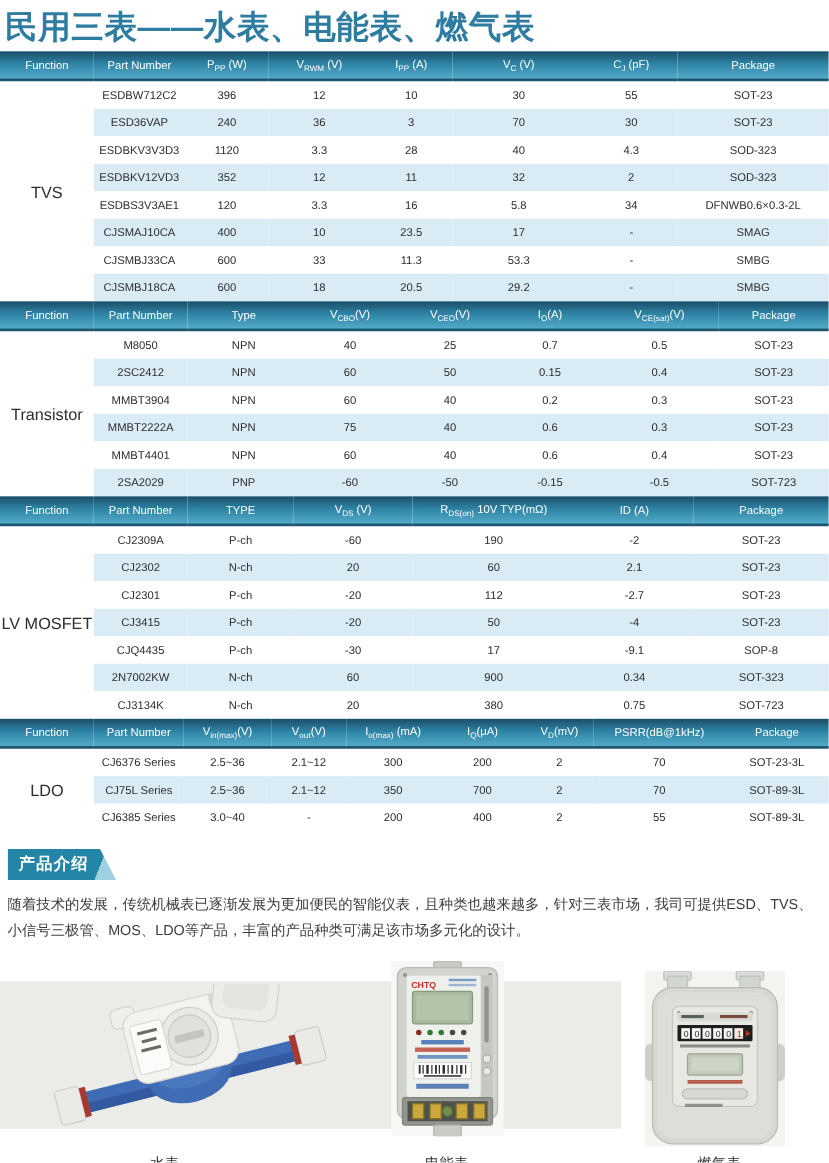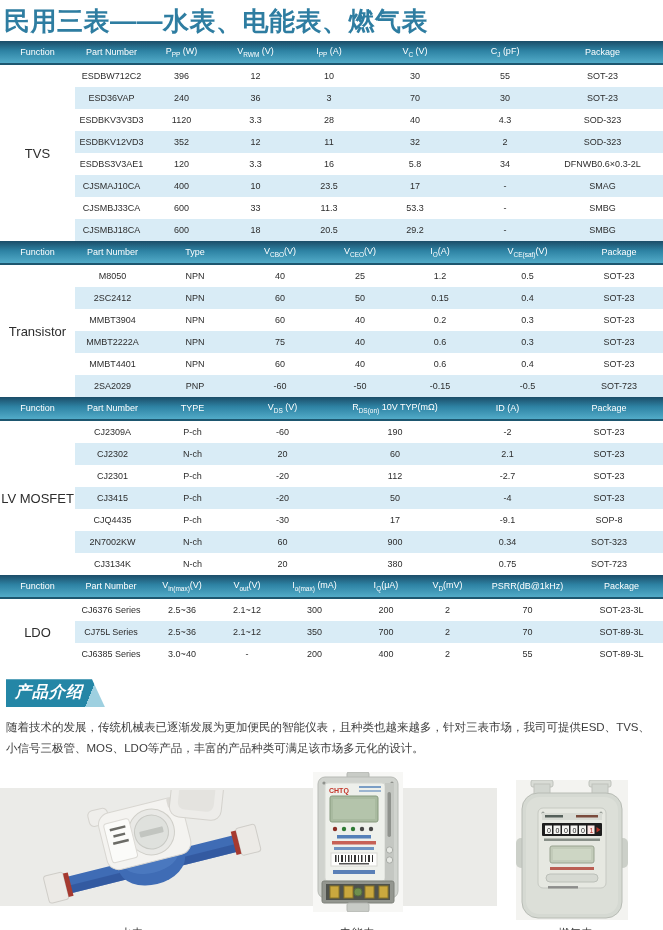--- a/index.html
+++ b/index.html
@@ -27,21 +27,21 @@
     height:22px;padding:0;font-size:9px;color:#2d2d2d;
     text-align:center;vertical-align:middle;background:#ffffff;
   }
   table.spec tr.alt td{background:#d9ecf6;}
   table.spec td.fn{background:#ffffff;font-size:13px;color:#2d2d2d;}
   .intro-badge{
     display:inline-block;margin:14px 0 0 6px;
     padding:3px 22px 4px 9px;
     background:linear-gradient(112deg,#2486a6 82%,#9ed0e0 82%);
     clip-path:polygon(0 0,calc(100% - 13px) 0,100% 100%,0 100%);
-    color:#ffffff;font-size:16px;font-weight:bold;letter-spacing:1px;font-style:italic;
+    color:#ffffff;font-size:13px;font-weight:bold;letter-spacing:1px;
   }
   .intro-text{
     margin:10px 23px 0 6px;width:650px;
     font-size:11.5px;color:#3d3d3d;line-height:1.85;
   }
   .photos{position:relative;height:150px;margin-top:12px;}
   .photo-band{position:absolute;left:0;top:16px;width:497px;height:118px;background:#ebebe8;}
   .photo-water{position:absolute;left:35px;top:18px;width:230px;height:120px;}
   .photo-energy{position:absolute;left:313px;top:0;width:90px;height:140px;background:#f7f7f5;}
   .photo-gas{position:absolute;left:516px;top:8px;width:112px;height:140px;background:#f3f3f0;}
@@ -180,21 +180,21 @@
         <th>Package</th>
       </tr>
     </thead>
     <tbody>
       <tr>
         <td rowspan="6" class="fn">Transistor</td>
         <td>M8050</td>
         <td>NPN</td>
         <td>40</td>
         <td>25</td>
-        <td>1.2</td>
+        <td>0.7</td>
         <td>0.5</td>
         <td>SOT-23</td>
       </tr>
       <tr class="alt">
         <td>2SC2412</td>
         <td>NPN</td>
         <td>60</td>
         <td>50</td>
         <td>0.15</td>
         <td>0.4</td>

